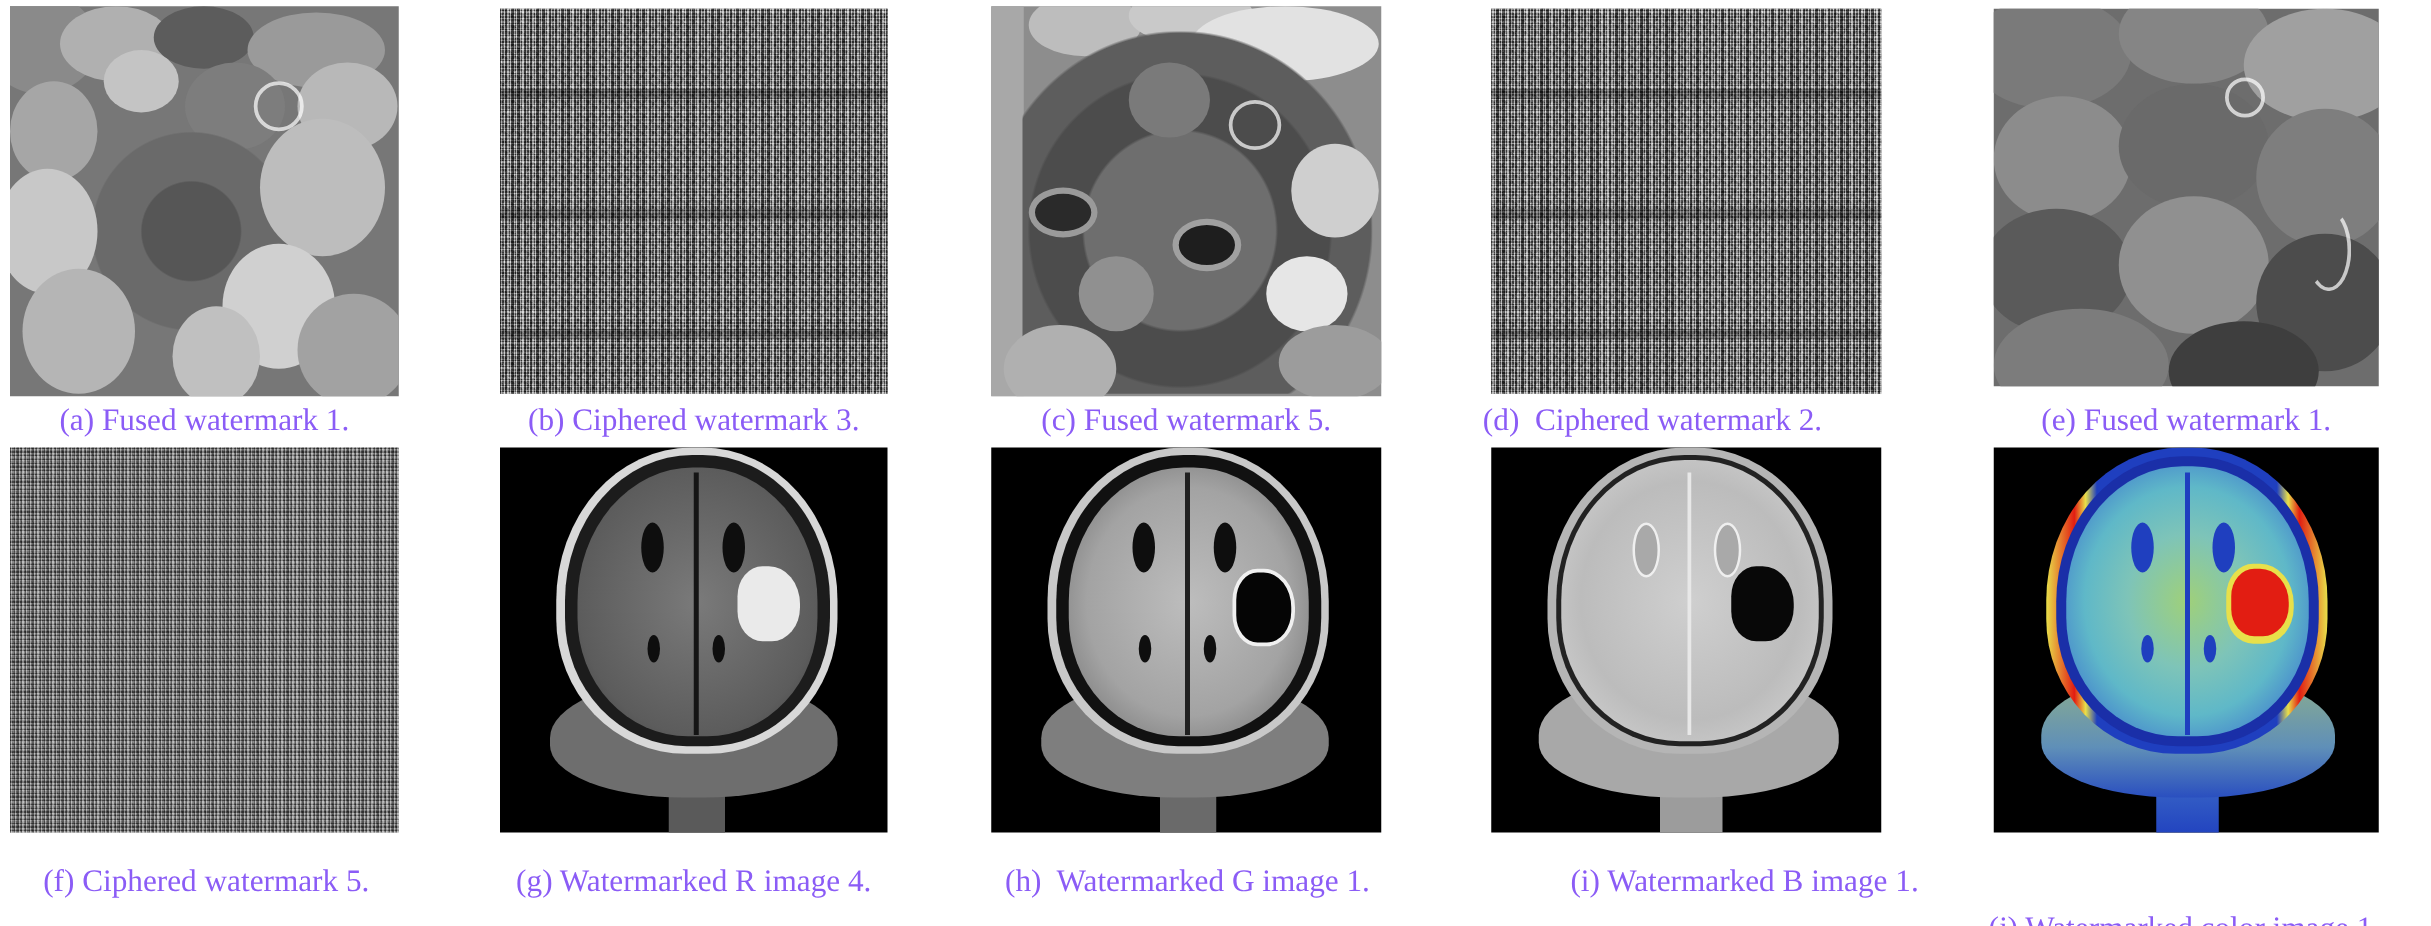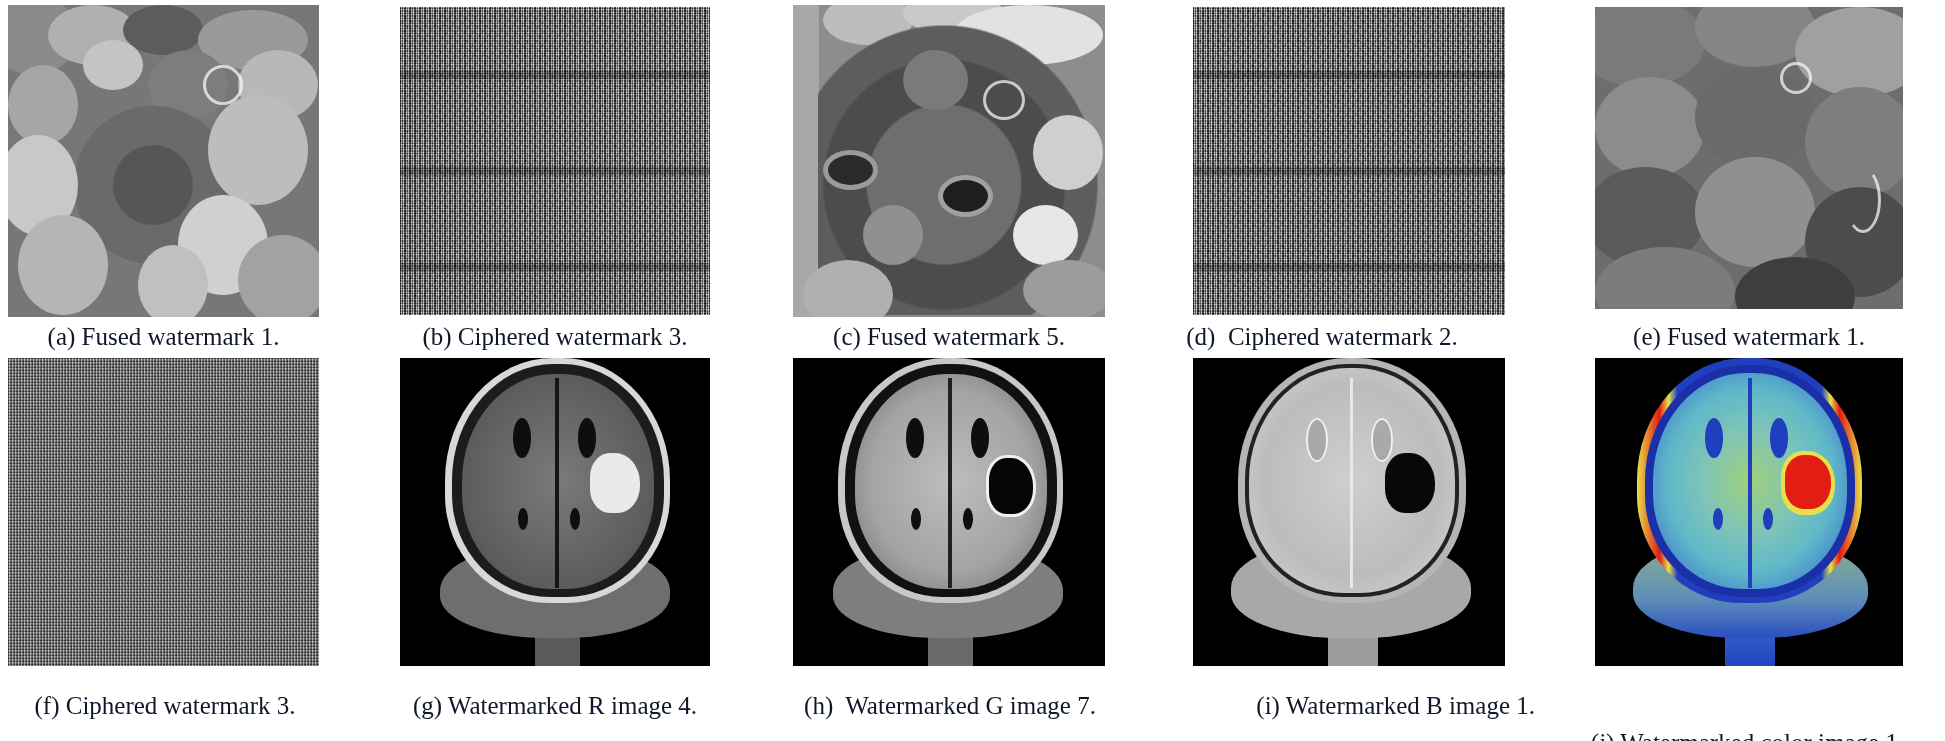--- a/index.html
+++ b/index.html
@@ -4,21 +4,21 @@
   <style>
     html, body { margin: 0; padding: 0; background: #ffffff; }
     body {
       width: 1945px; height: 741px; position: relative; overflow: hidden;
       font-family: "Liberation Serif", "DejaVu Serif", serif;
       color: #111;
     }
     .panel { position: absolute; overflow: hidden; }
     .caption {
       position: absolute; font-size: 25px; line-height: 28px; white-space: pre;
-      color: #0f172a; text-align: center;
+      color: #8b5cf6; text-align: center;
     }
 
     
     .noise {
       background-color: #8a8a8a;
       background-image:
         repeating-linear-gradient(90deg, rgba(0,0,0,.55) 0 1px, rgba(255,255,255,.35) 1px 2px, rgba(0,0,0,.2) 2px 3px, rgba(255,255,255,.5) 3px 4px, rgba(0,0,0,.45) 4px 5px),
         repeating-linear-gradient(0deg, rgba(255,255,255,.35) 0 1px, rgba(0,0,0,.45) 1px 2px, rgba(255,255,255,.15) 2px 3px, rgba(0,0,0,.3) 3px 5px),
         repeating-linear-gradient(37deg, rgba(0,0,0,.25) 0 2px, rgba(255,255,255,.2) 2px 3px, transparent 3px 6px),
         repeating-linear-gradient(-53deg, rgba(255,255,255,.2) 0 1px, rgba(0,0,0,.25) 1px 3px, transparent 3px 7px);
@@ -167,20 +167,20 @@
   <div class="skull-outer" style="left:58px; top:15px; width:194px; height:216px; background:radial-gradient(ellipse at 50% 50%, #9fd07a, #7ec4b8 35%, #5fb8c8 60%, #3a6fd0 90%);"></div>
   <div style="position:absolute; left:153px; top:20px; width:4px; height:210px; background:#1f3fbf;"></div>
   <div class="blob" style="left:110px; top:60px; width:18px; height:40px; background:#1f3fbf;"></div>
   <div class="blob" style="left:175px; top:60px; width:18px; height:40px; background:#1f3fbf;"></div>
   <div class="blob" style="left:118px; top:150px; width:10px; height:22px; background:#1f3fbf;"></div>
   <div class="blob" style="left:168px; top:150px; width:10px; height:22px; background:#1f3fbf;"></div>
   <div class="blob" style="left:186px; top:93px; width:54px; height:64px; background:#e8e04a; border-radius:40% 50% 45% 40%;"></div>
   <div class="blob" style="left:190px; top:97px; width:46px; height:54px; background:#e21d12; border-radius:40% 50% 45% 40%;"></div>
 </div>
 
-<div class="caption" style="left:0px; top:692px; width:330px;">(f) Ciphered watermark 3.</div>
+<div class="caption" style="left:0px; top:692px; width:330px;">(f) Ciphered watermark 5.</div>
 <div class="caption" style="left:375px; top:692px; width:360px;">(g) Watermarked R image 4.</div>
-<div class="caption" style="left:765px; top:692px; width:370px;">(h)  Watermarked G image 7.</div>
+<div class="caption" style="left:765px; top:692px; width:370px;">(h)  Watermarked G image 1.</div>
 <div class="caption" style="left:1165px; top:692px; width:370px;text-align:right;">(i) Watermarked B image 1.</div>
 <div class="caption" style="left:1550px; top:673px; width:395px;">
   <div>(j) Watermarked color image 1,</div>
   
 </div>
 
 </body></html>

